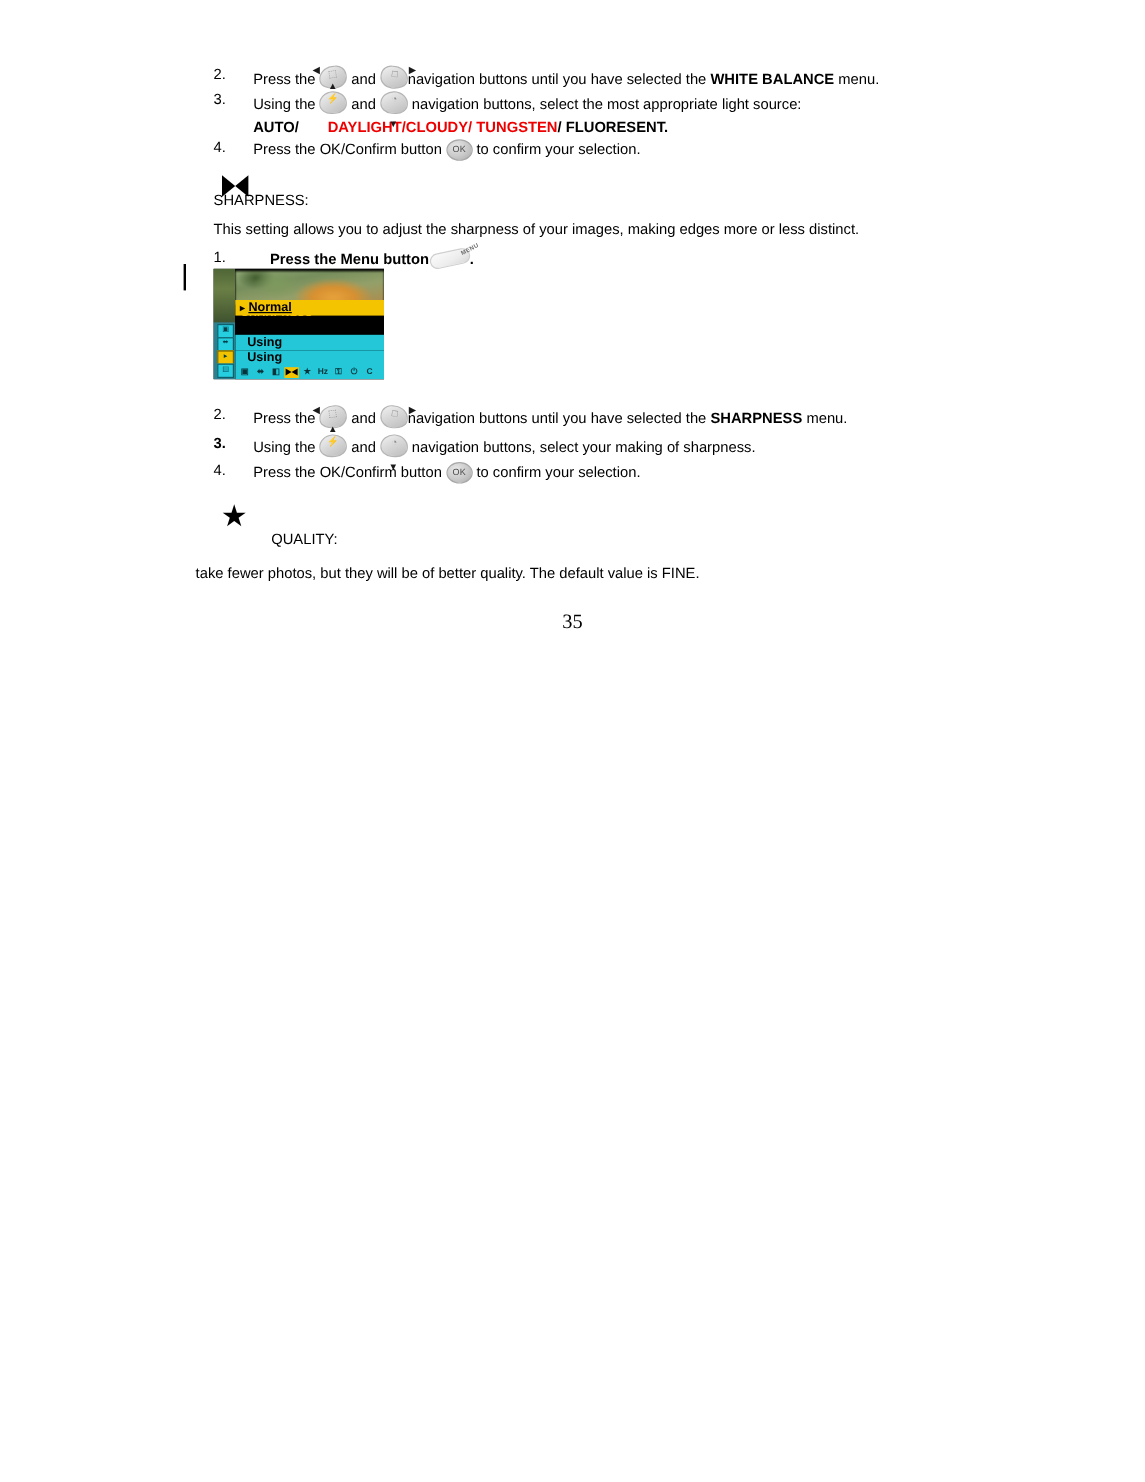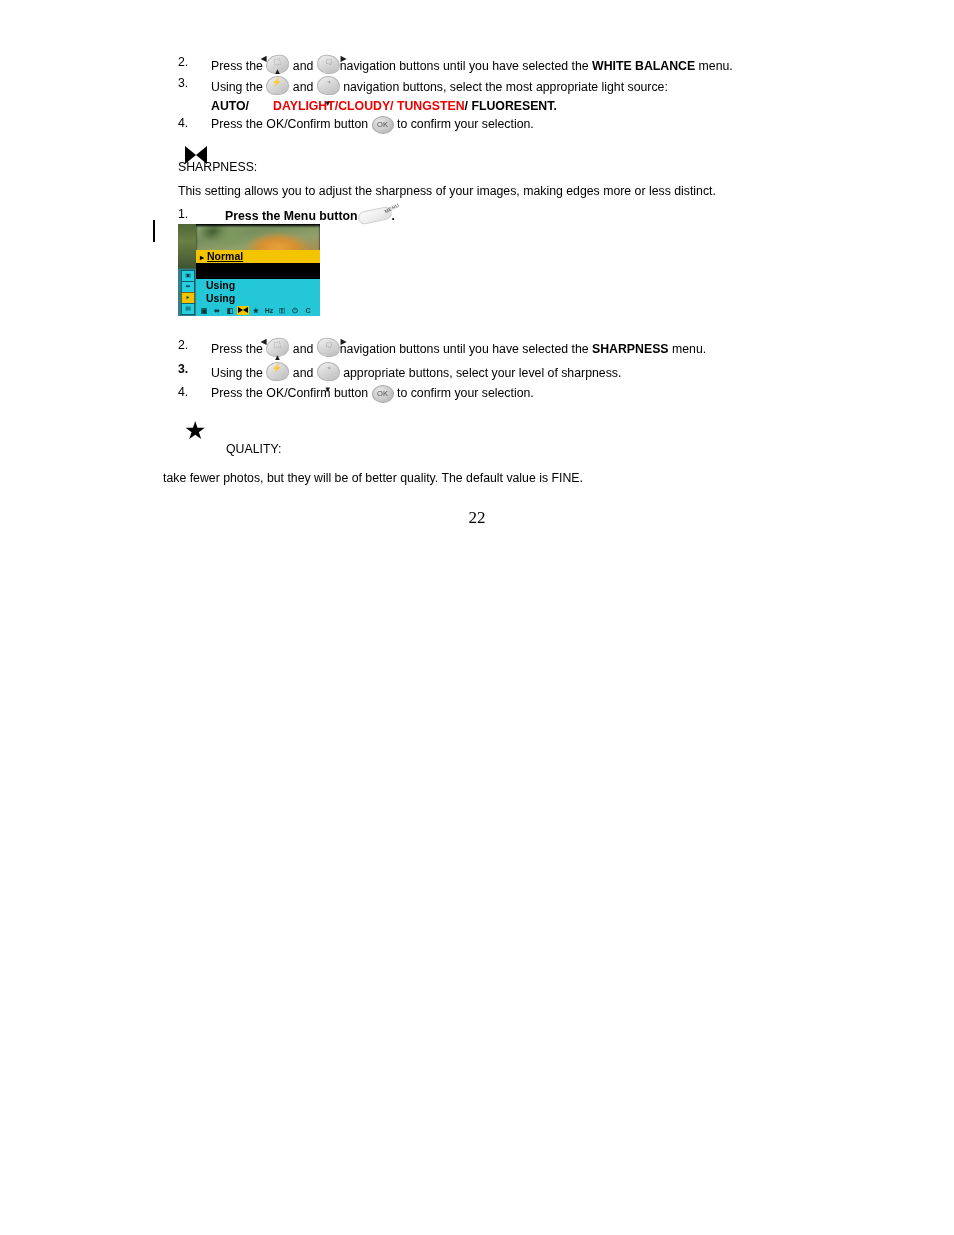--- a/index.html
+++ b/index.html
@@ -482,36 +482,36 @@
           <span class="gly">⚡</span>
         </span>
       </span>
       <span>and</span>
       <span class="btn-wrap">
         <span class="arrow a-down">▼</span>
         <span class="key timer">
           <span class="gly">◔</span>
         </span>
       </span>
-      <span>appropriate buttons, select your level of sharpness.</span>
+      <span>navigation buttons, select your making of sharpness.</span>
     </span>
   </div>
 
   <div class="step" style="left:178px; top:385px;">
     <span class="num">4.</span>
     <span class="body">
       <span>Press the OK/Confirm button</span>
       <span class="ok-btn">OK</span>
       <span>to confirm your selection.</span>
     </span>
   </div>
 
   <div class="sec-icon" style="left:184px; top:418px;">
     <span class="star-glyph">★</span>
   </div>
 
   <div class="sec-title" style="left:178px; top:442px;margin-left:48px;">QUALITY:</div>
 
   <div class="para" style="left:163px; top:471px;">take fewer photos, but they will be of better quality. The default value is FINE.</div>
 
-  <div class="page-no">22</div>
+  <div class="page-no">35</div>
 
 </div>
 
 </body></html>

